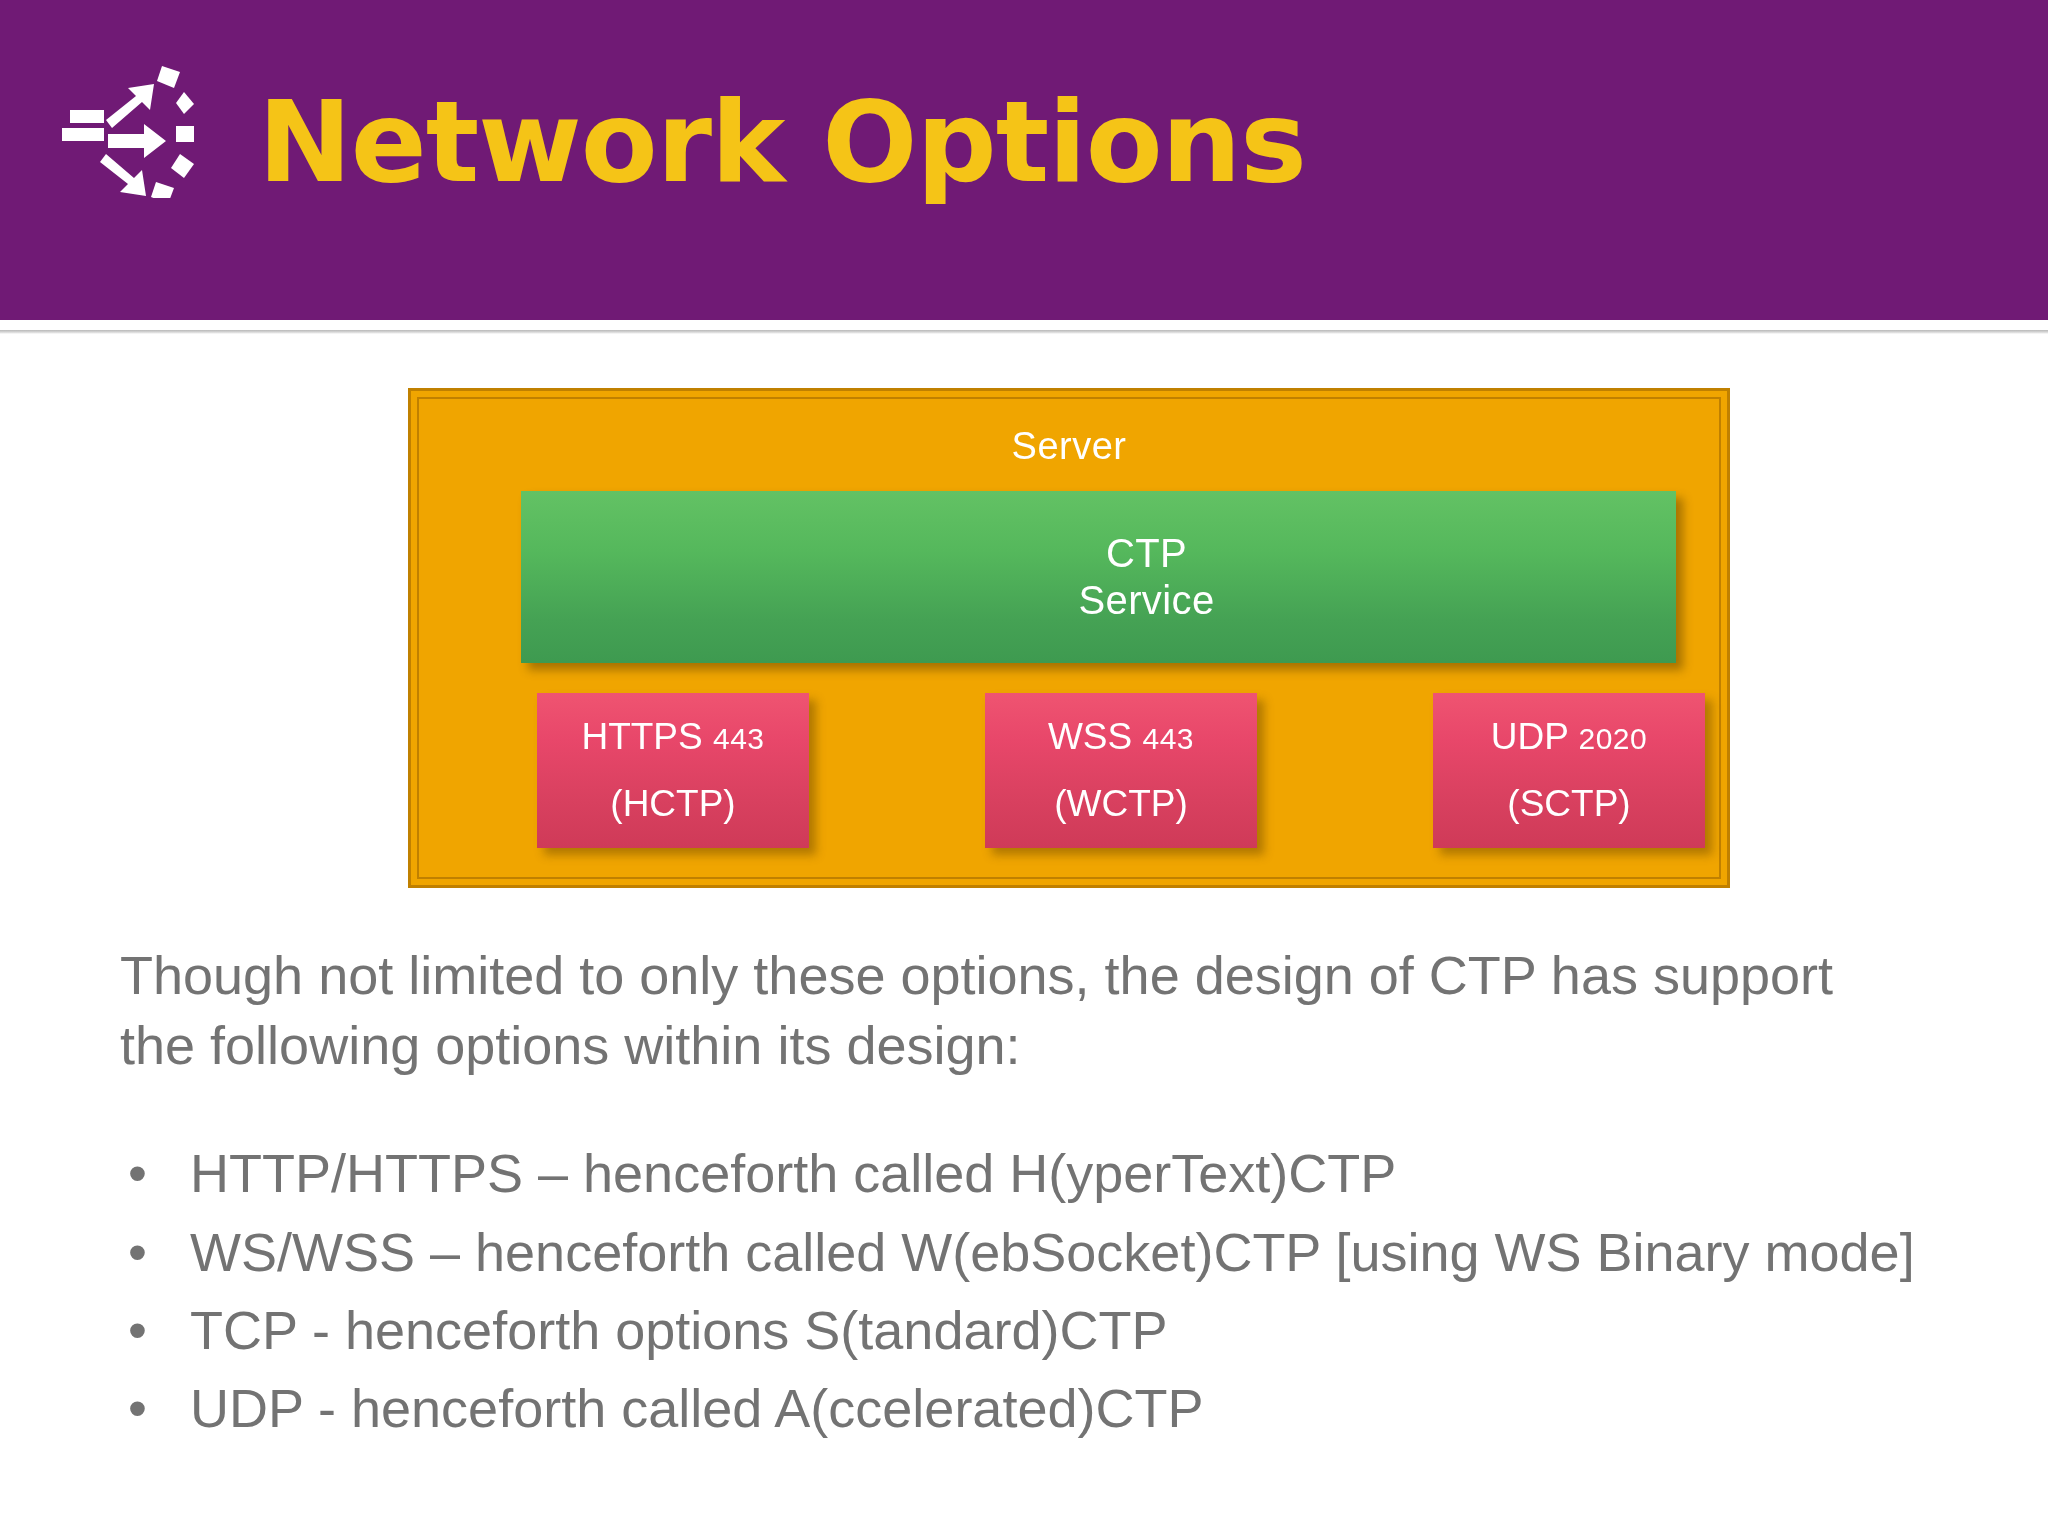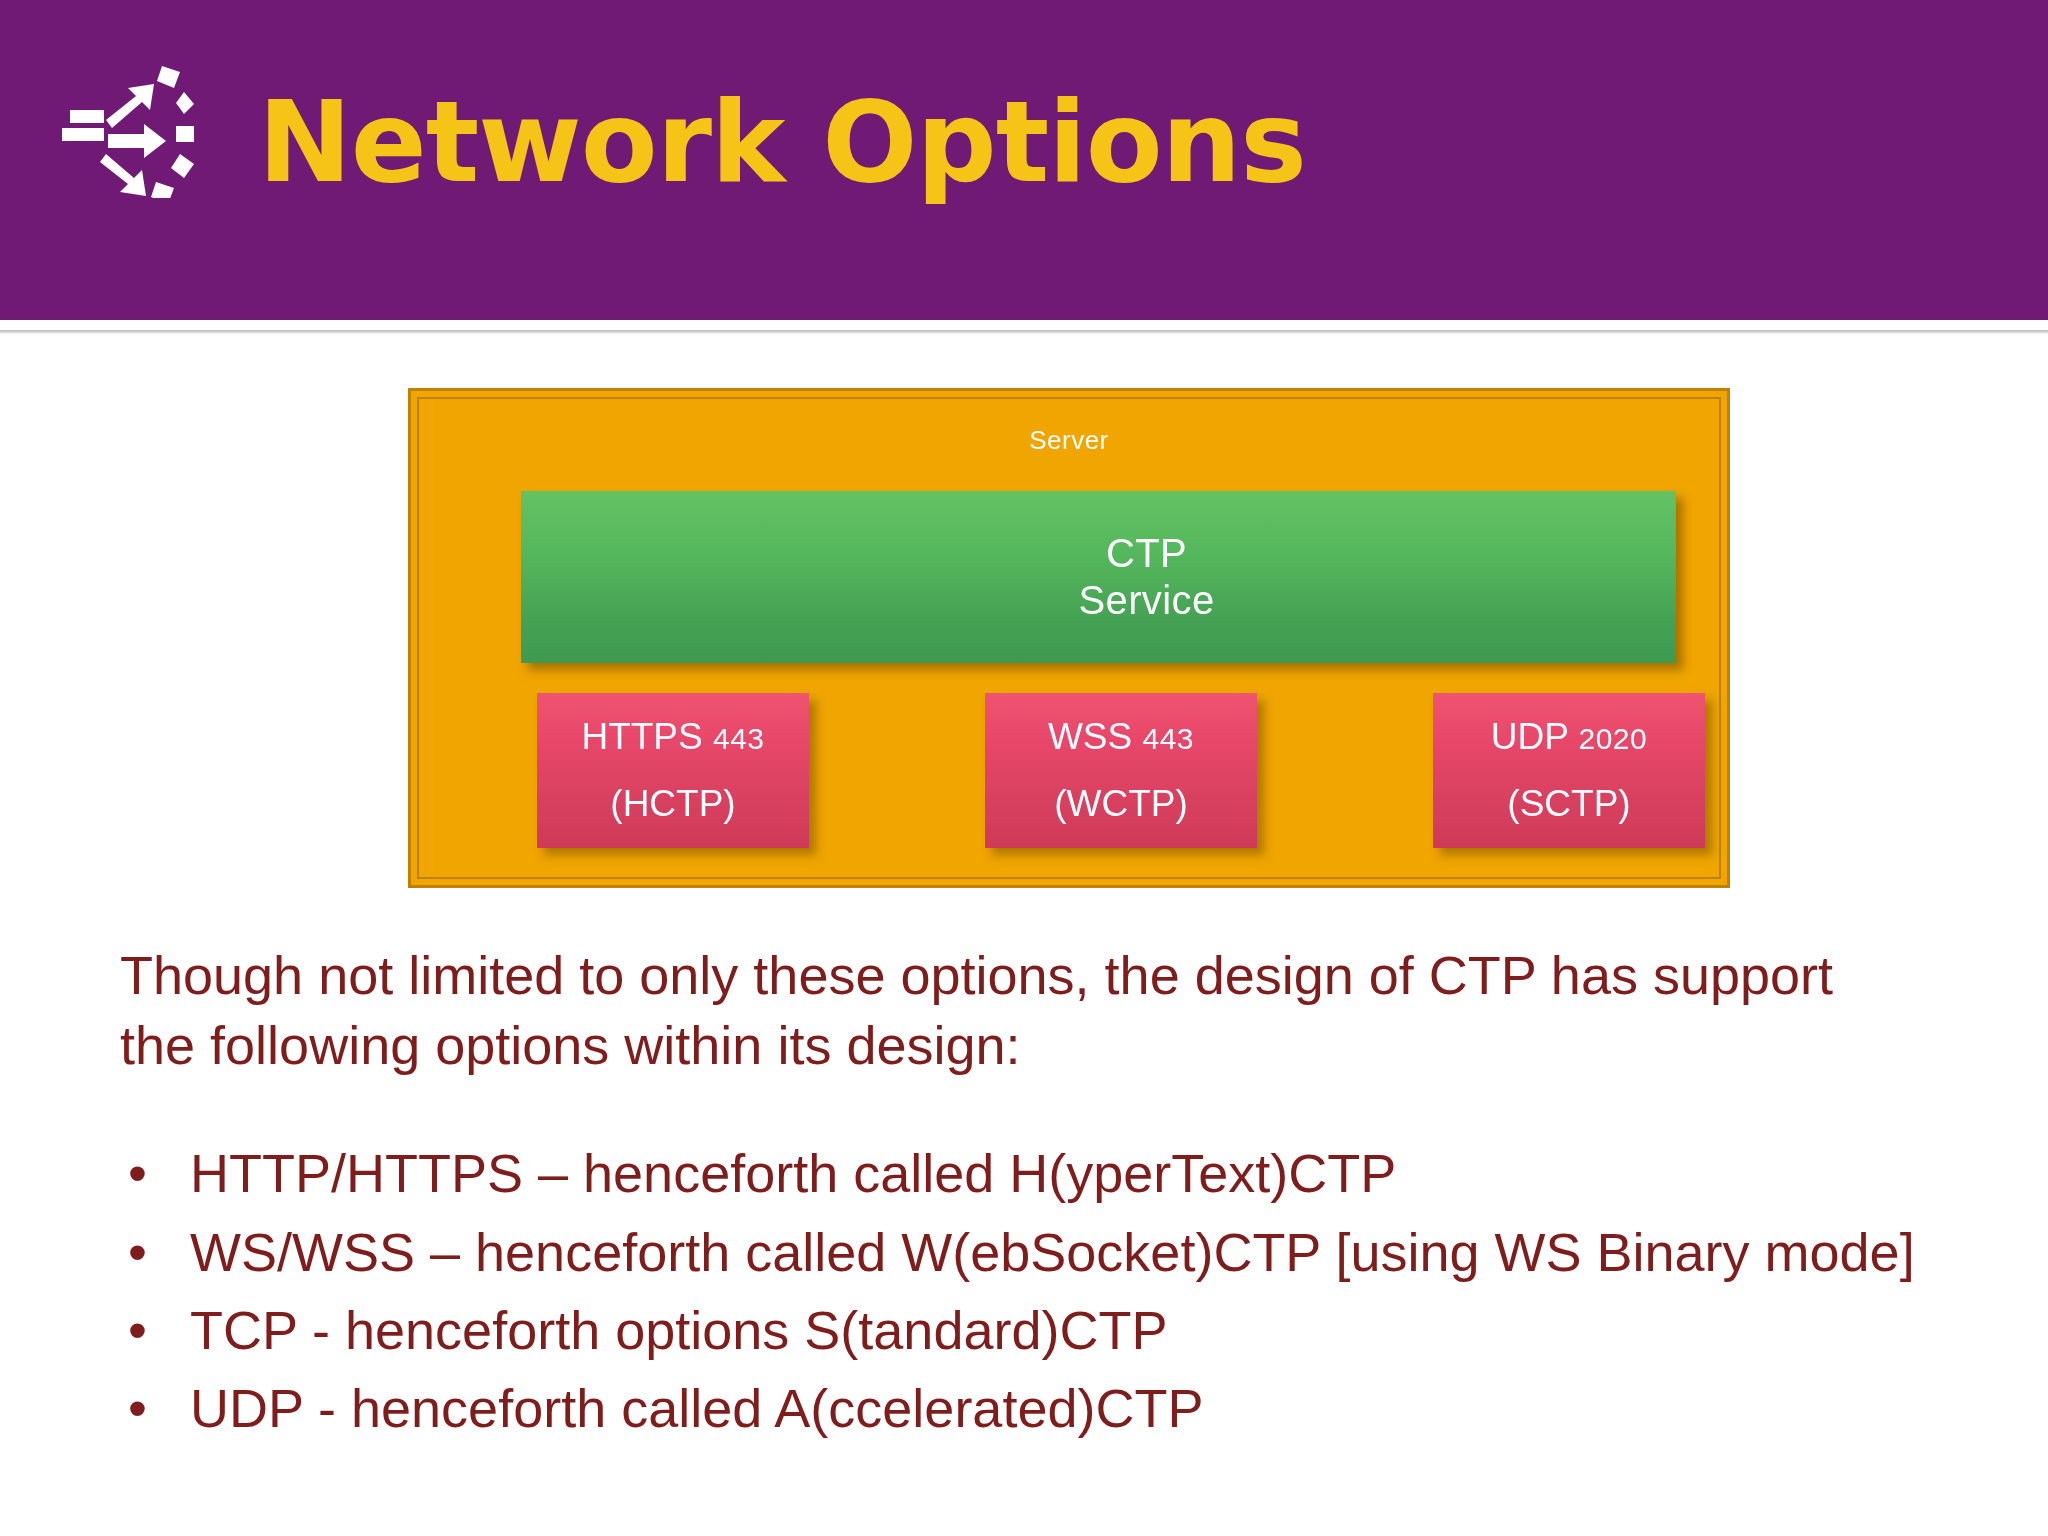--- a/index.html
+++ b/index.html
@@ -71,21 +71,21 @@
     box-sizing: border-box;
   }
   .server-label {
     position: absolute;
     left: 0;
     top: 34px;
     width: 100%;
     text-align: center;
     color: #ffffff;
     font-family: "Liberation Sans", sans-serif;
-    font-size: 26px;
+    font-size: 38px;
     font-weight: 400;
     letter-spacing: 0.5px;
   }
 
   .ctp-box {
     position: absolute;
     left: 110px;
     top: 100px;
     width: 1155px;
     height: 172px;
@@ -147,21 +147,21 @@
   
   .body-text {
     position: absolute;
     left: 120px;
     top: 940px;
     width: 1790px;
     font-family: "Liberation Sans Narrow", "Liberation Sans", sans-serif;
     font-stretch: condensed;
     font-size: 54px;
     line-height: 1.30;
-    color: #7f1d1d;
+    color: #737373;
   }
   .intro-para {
     margin: 0;
     width: 1760px;
   }
   .bullet-list {
     margin: 0;
     padding: 0;
     list-style: none;
     margin-top: 58px;

